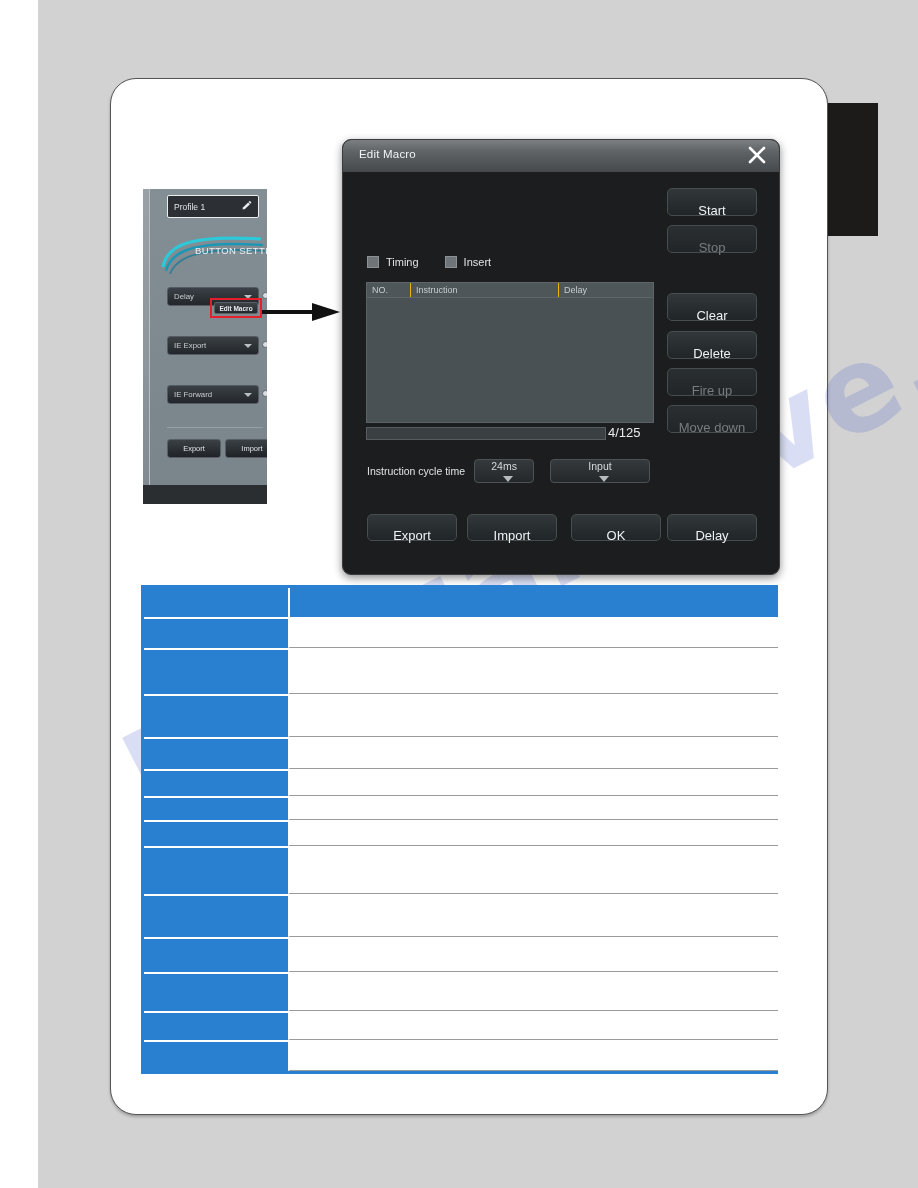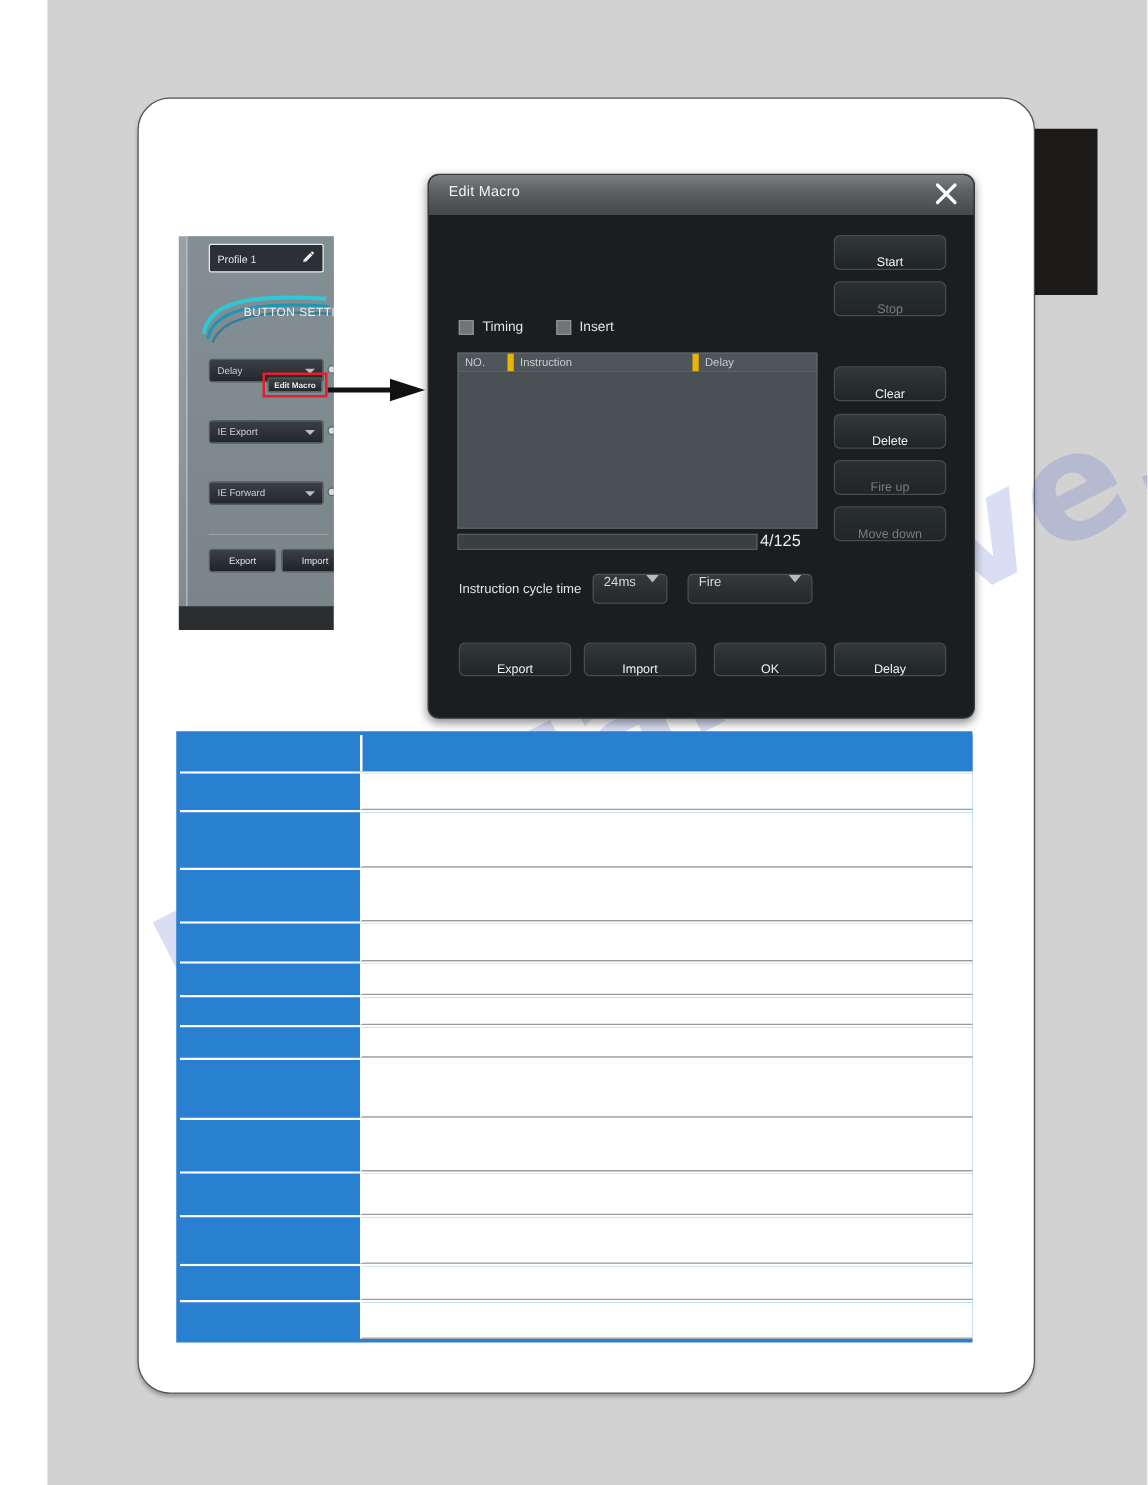--- a/index.html
+++ b/index.html
@@ -157,58 +157,58 @@
   #list-wrap{
     position:absolute;left:23px;top:142px;width:288px;height:141px;
   }
   #list-header{
     position:absolute;left:0;top:0;width:100%;height:16px;
     background:#4e5659;display:flex;align-items:center;
     border:1px solid #5e6669;box-sizing:border-box;
   }
   #list-header .c{
     color:#c7cdd0;font-size:9px;padding-left:5px;box-sizing:border-box;
-    border-right:5px solid #eab308;height:100%;display:flex;align-items:center;
+    border-right:1px solid #eab308;height:100%;display:flex;align-items:center;
   }
   #list-body{
     position:absolute;left:0;top:16px;width:100%;height:125px;
     background:#4a5154;border:1px solid #5a6265;border-top:none;box-sizing:border-box;
   }
   #progress-row{
     position:absolute;left:23px;top:287px;width:290px;height:14px;
   }
   #progress-bar{
     position:absolute;left:0;top:0;width:240px;height:13px;
     background:#3a3f41;border:1px solid #565c5f;box-sizing:border-box;
   }
   #progress-label{
     position:absolute;left:242px;top:-2px;color:#e9edee;font-size:13px;
   }
   #cycle-row{position:absolute;left:24px;top:319px;display:flex;align-items:center;}
   #cycle-label{color:#dfe3e5;font-size:10.5px;margin-right:9px;}
   .dd{
     background:linear-gradient(180deg,#35393b 0%,#24282a 100%);
     border:1px solid #4d5355;border-radius:4px;height:24px;
-    display:flex;align-items:flex-start;justify-content:space-between;
-    padding:0 8px;box-sizing:border-box;
+    display:flex;align-items:center;justify-content:space-between;
+    padding:0 8px;box-sizing:border-box;flex-direction:column;
   }
   .dd span{color:#d4d9db;font-size:10.5px;}
   .dd .caret2{
     width:0;height:0;border-left:5px solid transparent;border-right:5px solid transparent;
     border-top:6px solid #b5babd;margin-left:8px;
   }
   #dd-cycle{width:60px;margin-right:16px;}
   #dd-mode{width:100px;}
   .btn{
     background:linear-gradient(180deg,#32383a 0%,#202527 100%);
     border:1px solid #474d4f;border-radius:5px;
     display:flex;align-items:center;justify-content:center;
     box-sizing:border-box;cursor:pointer;
   }
-  .btn span{font-size:10px;color:#eef2f4;margin-top:16px;}
+  .btn span{font-size:13px;color:#eef2f4;margin-top:16px;}
   .btn.disabled span{color:#777c7e;}
   .btn.disabled{background:linear-gradient(180deg,#2a2f31 0%,#212527 100%);}
   .side-btn{position:absolute;left:324px;width:90px;height:28px;}
   .bot-btn{position:absolute;top:374px;width:90px;height:27px;}
 </style>
 </head>
 <body>
 
 <div id="left-white-strip"></div>
 <div id="page-bg"></div>
@@ -313,21 +313,21 @@
     <div id="progress-label">4/125</div>
   </div>
 
   <div id="cycle-row">
     <div id="cycle-label">Instruction cycle time</div>
     <div class="dd" id="dd-cycle">
       <span>24ms</span>
       <i class="caret2"></i>
     </div>
     <div class="dd" id="dd-mode">
-      <span>Fire</span>
+      <span>Input</span>
       <i class="caret2"></i>
     </div>
   </div>
 
   <div class="btn side-btn" style="top:48px">
     <span>Start</span>
   </div>
   <div class="btn side-btn disabled" style="top:85px">
     <span>Stop</span>
   </div>

